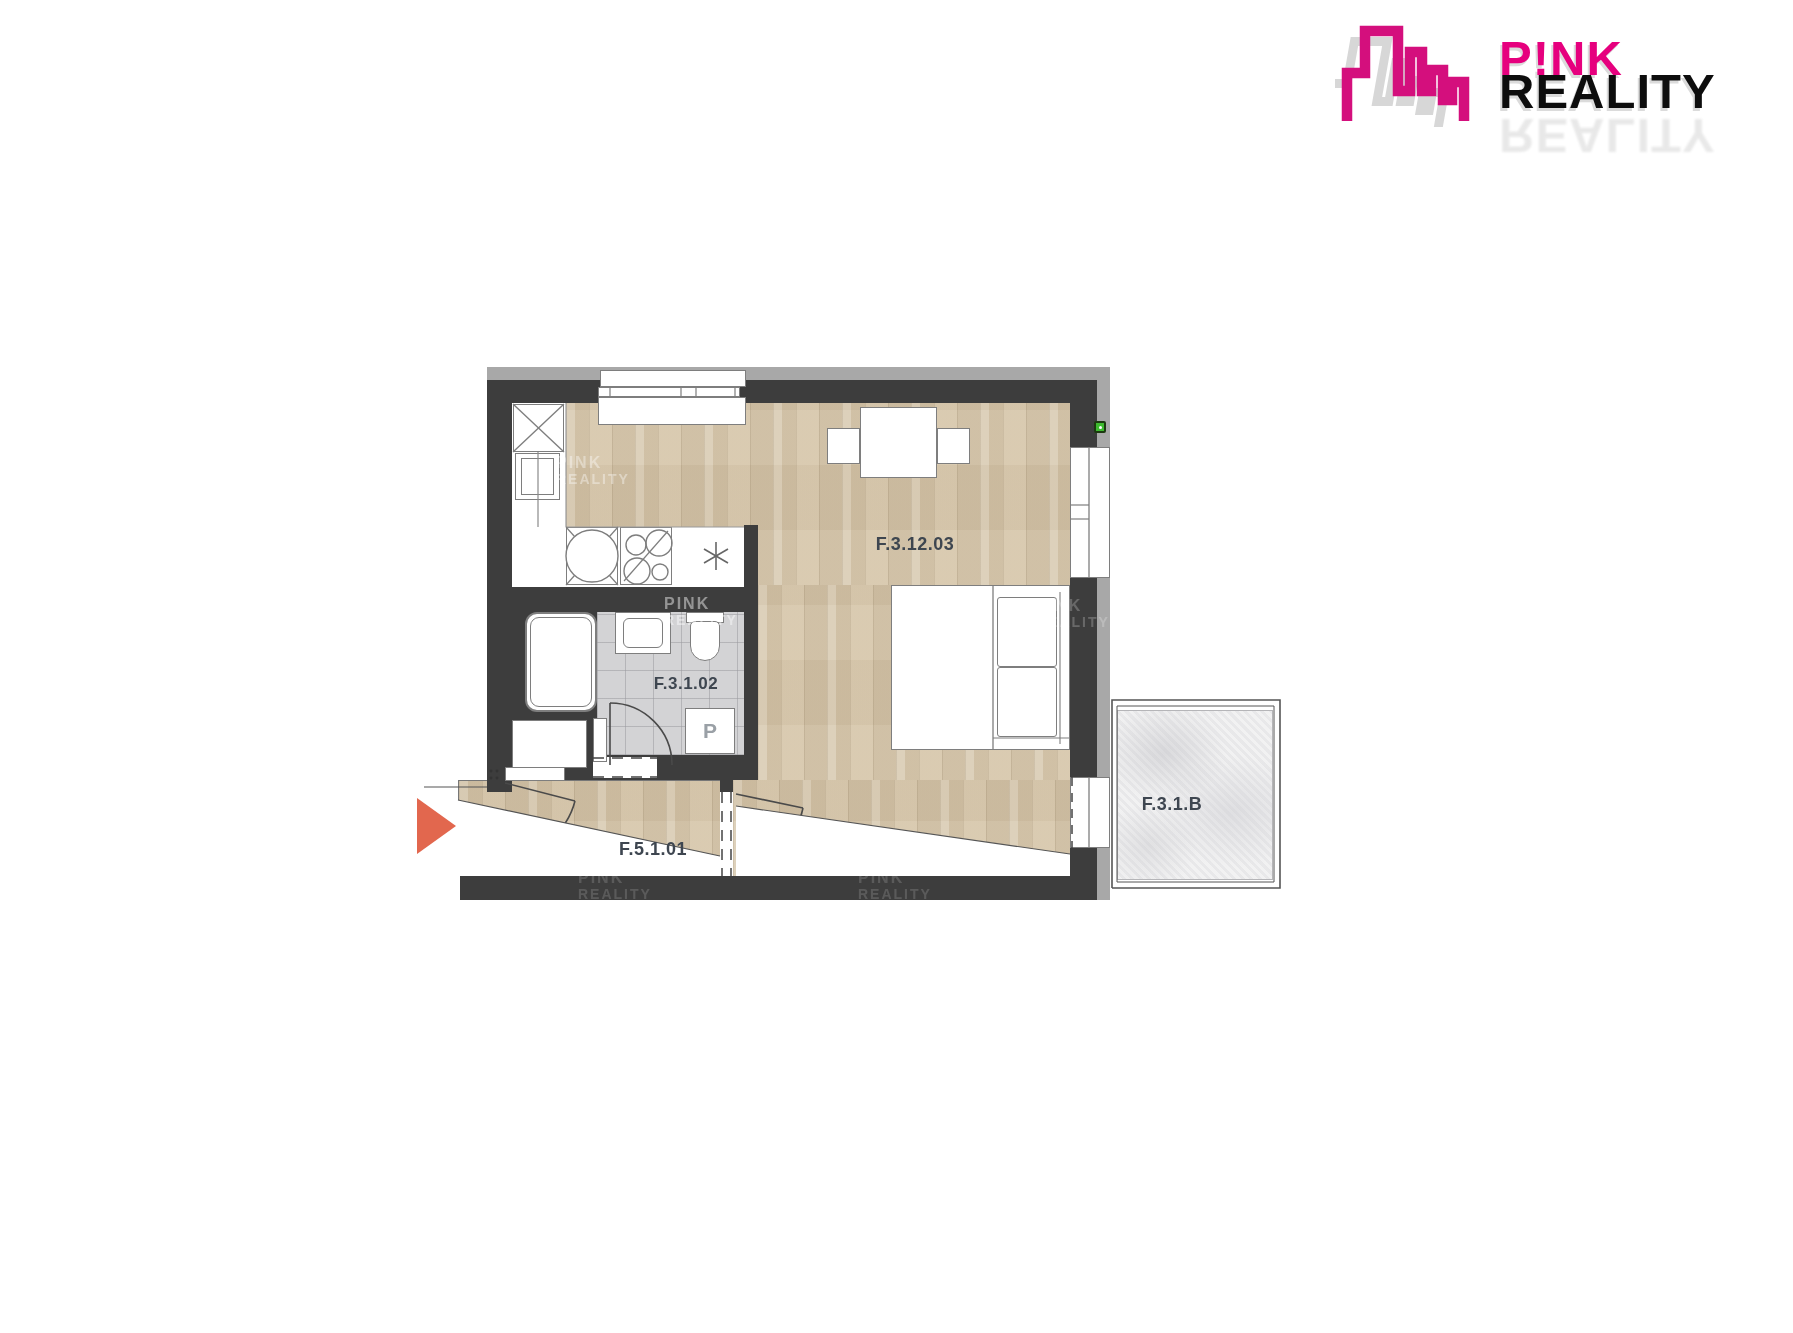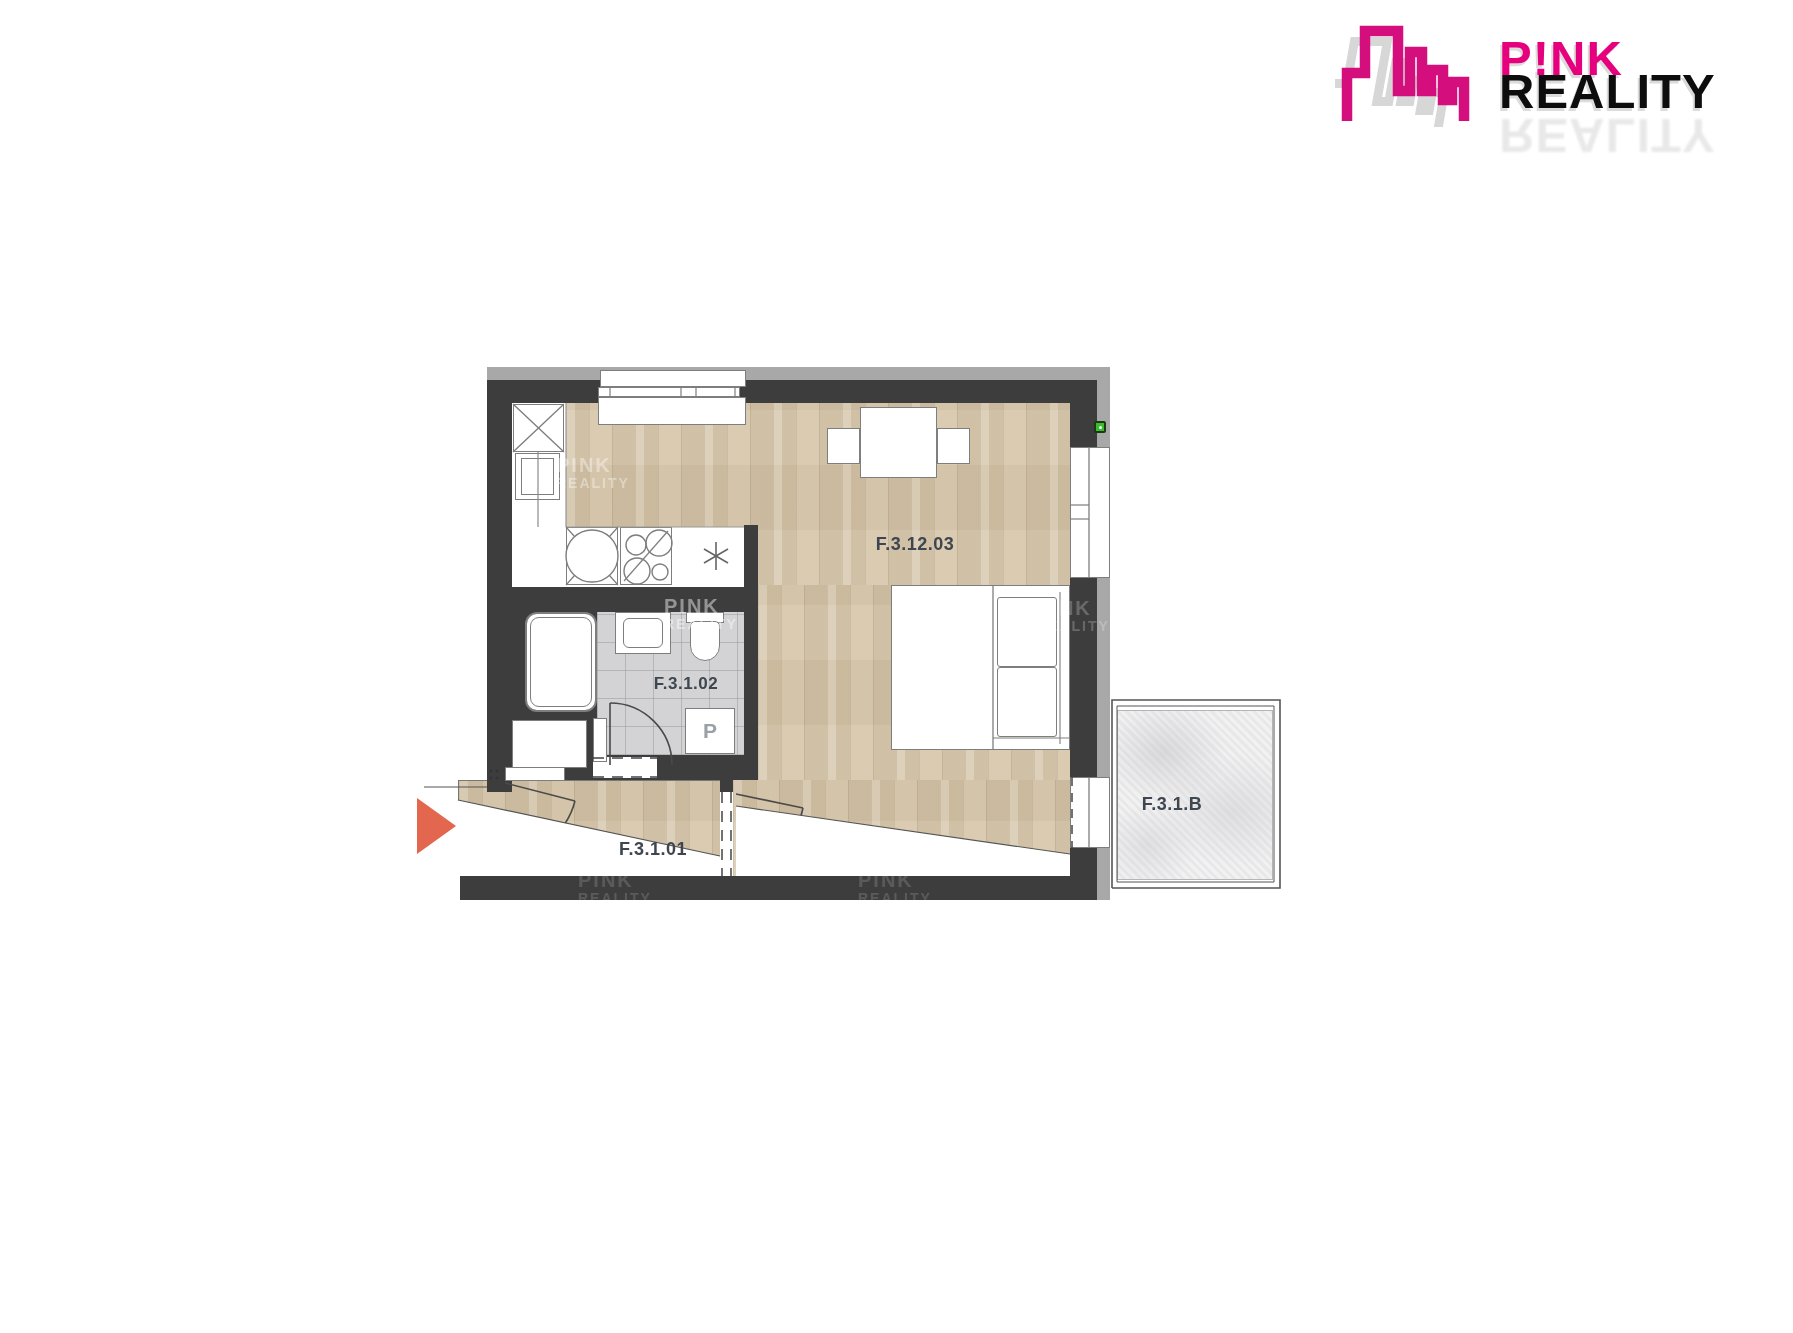--- a/index.html
+++ b/index.html
@@ -21,21 +21,21 @@
       repeating-linear-gradient(90deg, rgba(150,150,155,.5) 0 1px, rgba(0,0,0,0) 1px 28px);}
   .conc{background-color:#EDEDEE;
     background-image:
       radial-gradient(90px 70px at 30% 25%, rgba(190,190,195,.45), rgba(0,0,0,0) 70%),
       radial-gradient(110px 80px at 75% 60%, rgba(205,205,210,.5), rgba(0,0,0,0) 70%),
       radial-gradient(70px 60px at 20% 80%, rgba(198,198,202,.4), rgba(0,0,0,0) 70%),
       repeating-linear-gradient(45deg, rgba(255,255,255,.25) 0 3px, rgba(210,210,214,.18) 3px 6px);}
   .lbl{position:absolute;transform:translate(-50%,-50%);font-weight:bold;
        font-size:18px;color:#3E4650;letter-spacing:.5px;white-space:nowrap;}
   .wm{position:absolute;font-weight:bold;color:#fff;line-height:1.05;letter-spacing:2px;pointer-events:none;}
-  .wm .l1{font-size:20px;}
+  .wm .l1{font-size:16px;}
   .wm .l2{font-size:14px;display:block;}
   .plabel{width:100%;height:100%;display:flex;align-items:center;justify-content:center;
           font-size:21px;font-weight:bold;color:#9AA0A6;}
   svg{position:absolute;left:0;top:0;}
   
   .logo-line1{position:absolute;left:1549px;top:20px;font-size:49px;font-weight:800;
               color:#E6007E;letter-spacing:1px;text-shadow:-2px 3px 0 rgba(190,190,190,.55);}
   .logo-line2{position:absolute;left:1549px;top:63px;font-size:49px;font-weight:800;
               color:#0D0D0D;letter-spacing:1px;text-shadow:-2px 3px 0 rgba(190,190,190,.55);}
   .logo-refl{position:absolute;left:1549px;top:108px;font-size:49px;font-weight:800;
@@ -186,21 +186,21 @@
       <circle cx="491" cy="778" r="1.4"></circle>
         <circle cx="497" cy="778" r="1.4"></circle>
     </g>
   </svg>
 
   <div class="abs" style="left:1094px;top:421px;width:12px;height:12px;background:#3DBB2E;border:2px solid #1C3A10;border-radius:2px;">
     <div class="abs" style="left:3px;top:3px;width:3px;height:3px;background:#fff;border-radius:50%;"></div>
   </div>
   <div class="arrow"></div>
 
-  <div class="lbl" style="left:653px;top:849px;">F.3.1.01</div>
+  <div class="lbl" style="left:653px;top:849px;">F.5.1.01</div>
   <div class="lbl" style="left:686px;top:684px;font-size:17px;">F.3.1.02</div>
   <div class="lbl" style="left:915px;top:544px;">F.3.12.03</div>
   <div class="lbl" style="left:1172px;top:804px;">F.3.1.B</div>
 
   <div class="wm" style="left:556px;top:455px;opacity:.38;">
     <span class="l1">PINK</span>
     <span class="l2">REALITY</span>
   </div>
   <div class="wm" style="left:664px;top:596px;opacity:.45;">
     <span class="l1">PINK</span>

